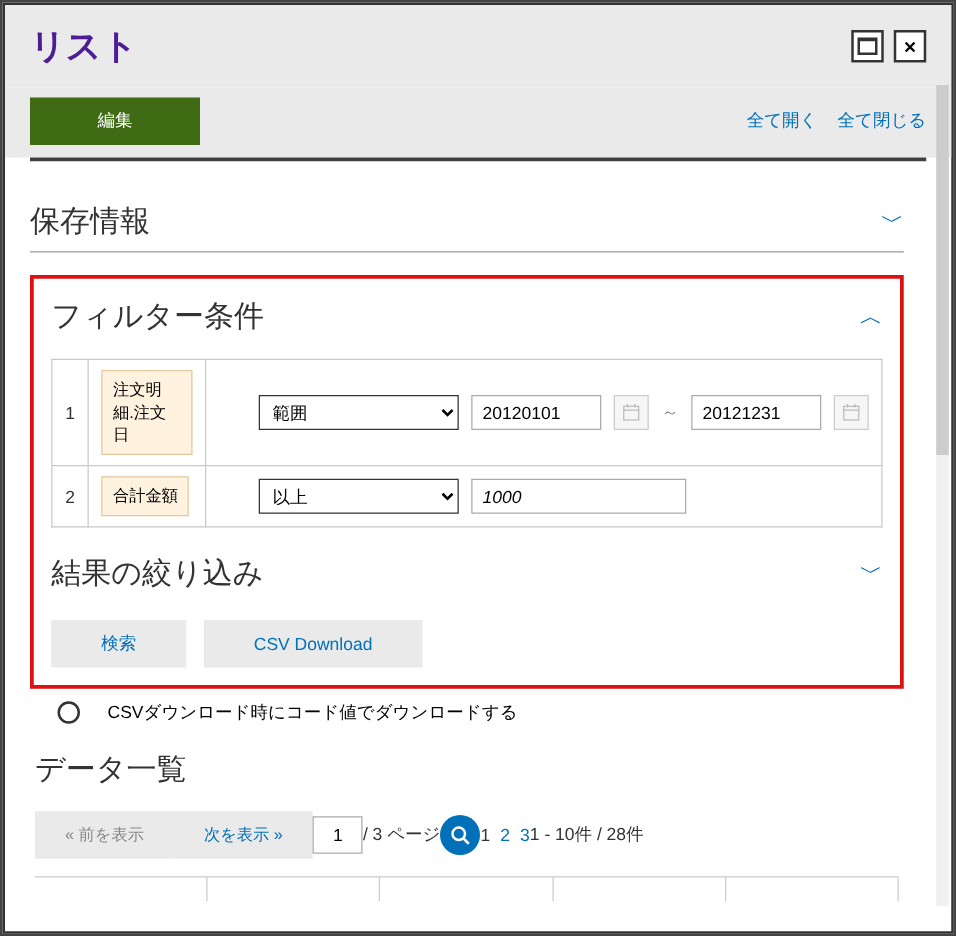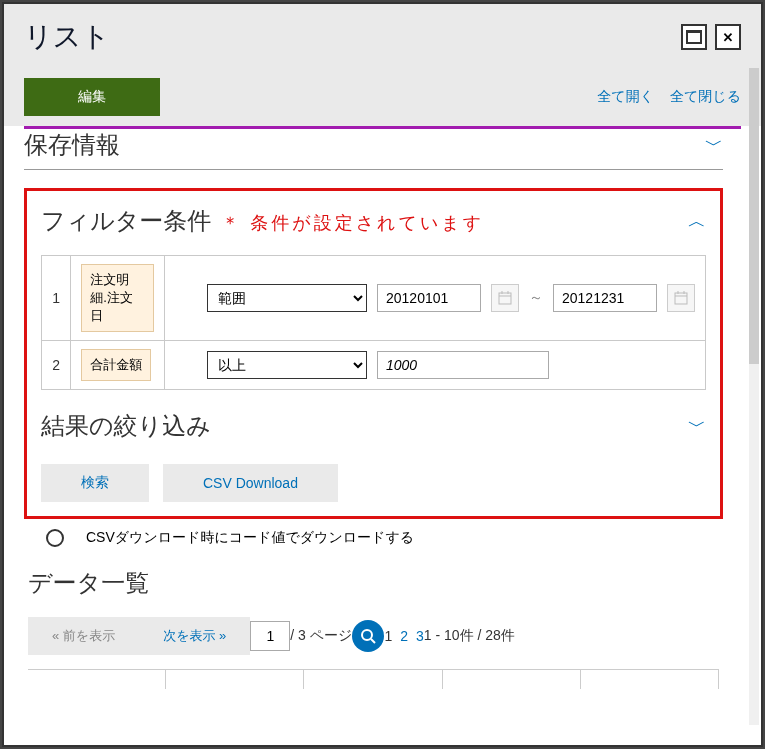--- a/index.html
+++ b/index.html
@@ -22,22 +22,22 @@
     }
     .window-header {
       background: #eaeaea;
       padding: 14px 20px;
       display: flex;
       align-items: center;
       justify-content: space-between;
     }
     .window-title {
       font-size: 28px;
-      color: #0f172a;
-      font-weight: 400;
+      color: #4c1d95;
+      font-weight: 700;
     }
     .window-controls { display: flex; gap: 8px; }
     .win-btn {
       width: 26px; height: 26px;
       border: 2px solid #333;
       background: #fff;
       display: inline-flex;
       align-items: center;
       justify-content: center;
       cursor: pointer;
@@ -67,23 +67,23 @@
     }
     .toolbar-links { display: flex; gap: 16px; }
     .link {
       color: #0070b8;
       cursor: pointer;
       font-size: 14px;
     }
     .content {
       flex: 1;
       overflow-y: auto;
-      border-top: 3px solid #a21caf;
+      border-top: 3px solid #404040;
       margin: 0 20px;
-      padding-top: 0;
+      padding-top: 32px;
       position: relative;
     }
     .scrollbar-track {
       position: absolute;
       right: 2px; top: 64px; bottom: 20px;
       width: 10px;
       background: #f0f0f0;
     }
     .scrollbar-thumb {
       background: #ccc;
@@ -278,21 +278,20 @@
     <div class="section-header">
       <div class="section-title">保存情報</div>
       <span class="chevron">﹀</span>
     </div>
     <div class="divider"></div>
 
     <div class="filter-section">
       <div class="filter-header">
         <div class="filter-title-group">
           <span class="section-title">フィルター条件</span>
-          <span class="filter-notice">＊ 条件が設定されています</span>
         </div>
         <span class="chevron">︿</span>
       </div>
 
       <table class="filter-table">
         <tbody>
               <tr>
           <td class="col-num">1</td>
           <td class="col-field">
             <span class="field-chip">注文明細.注文日</span>

